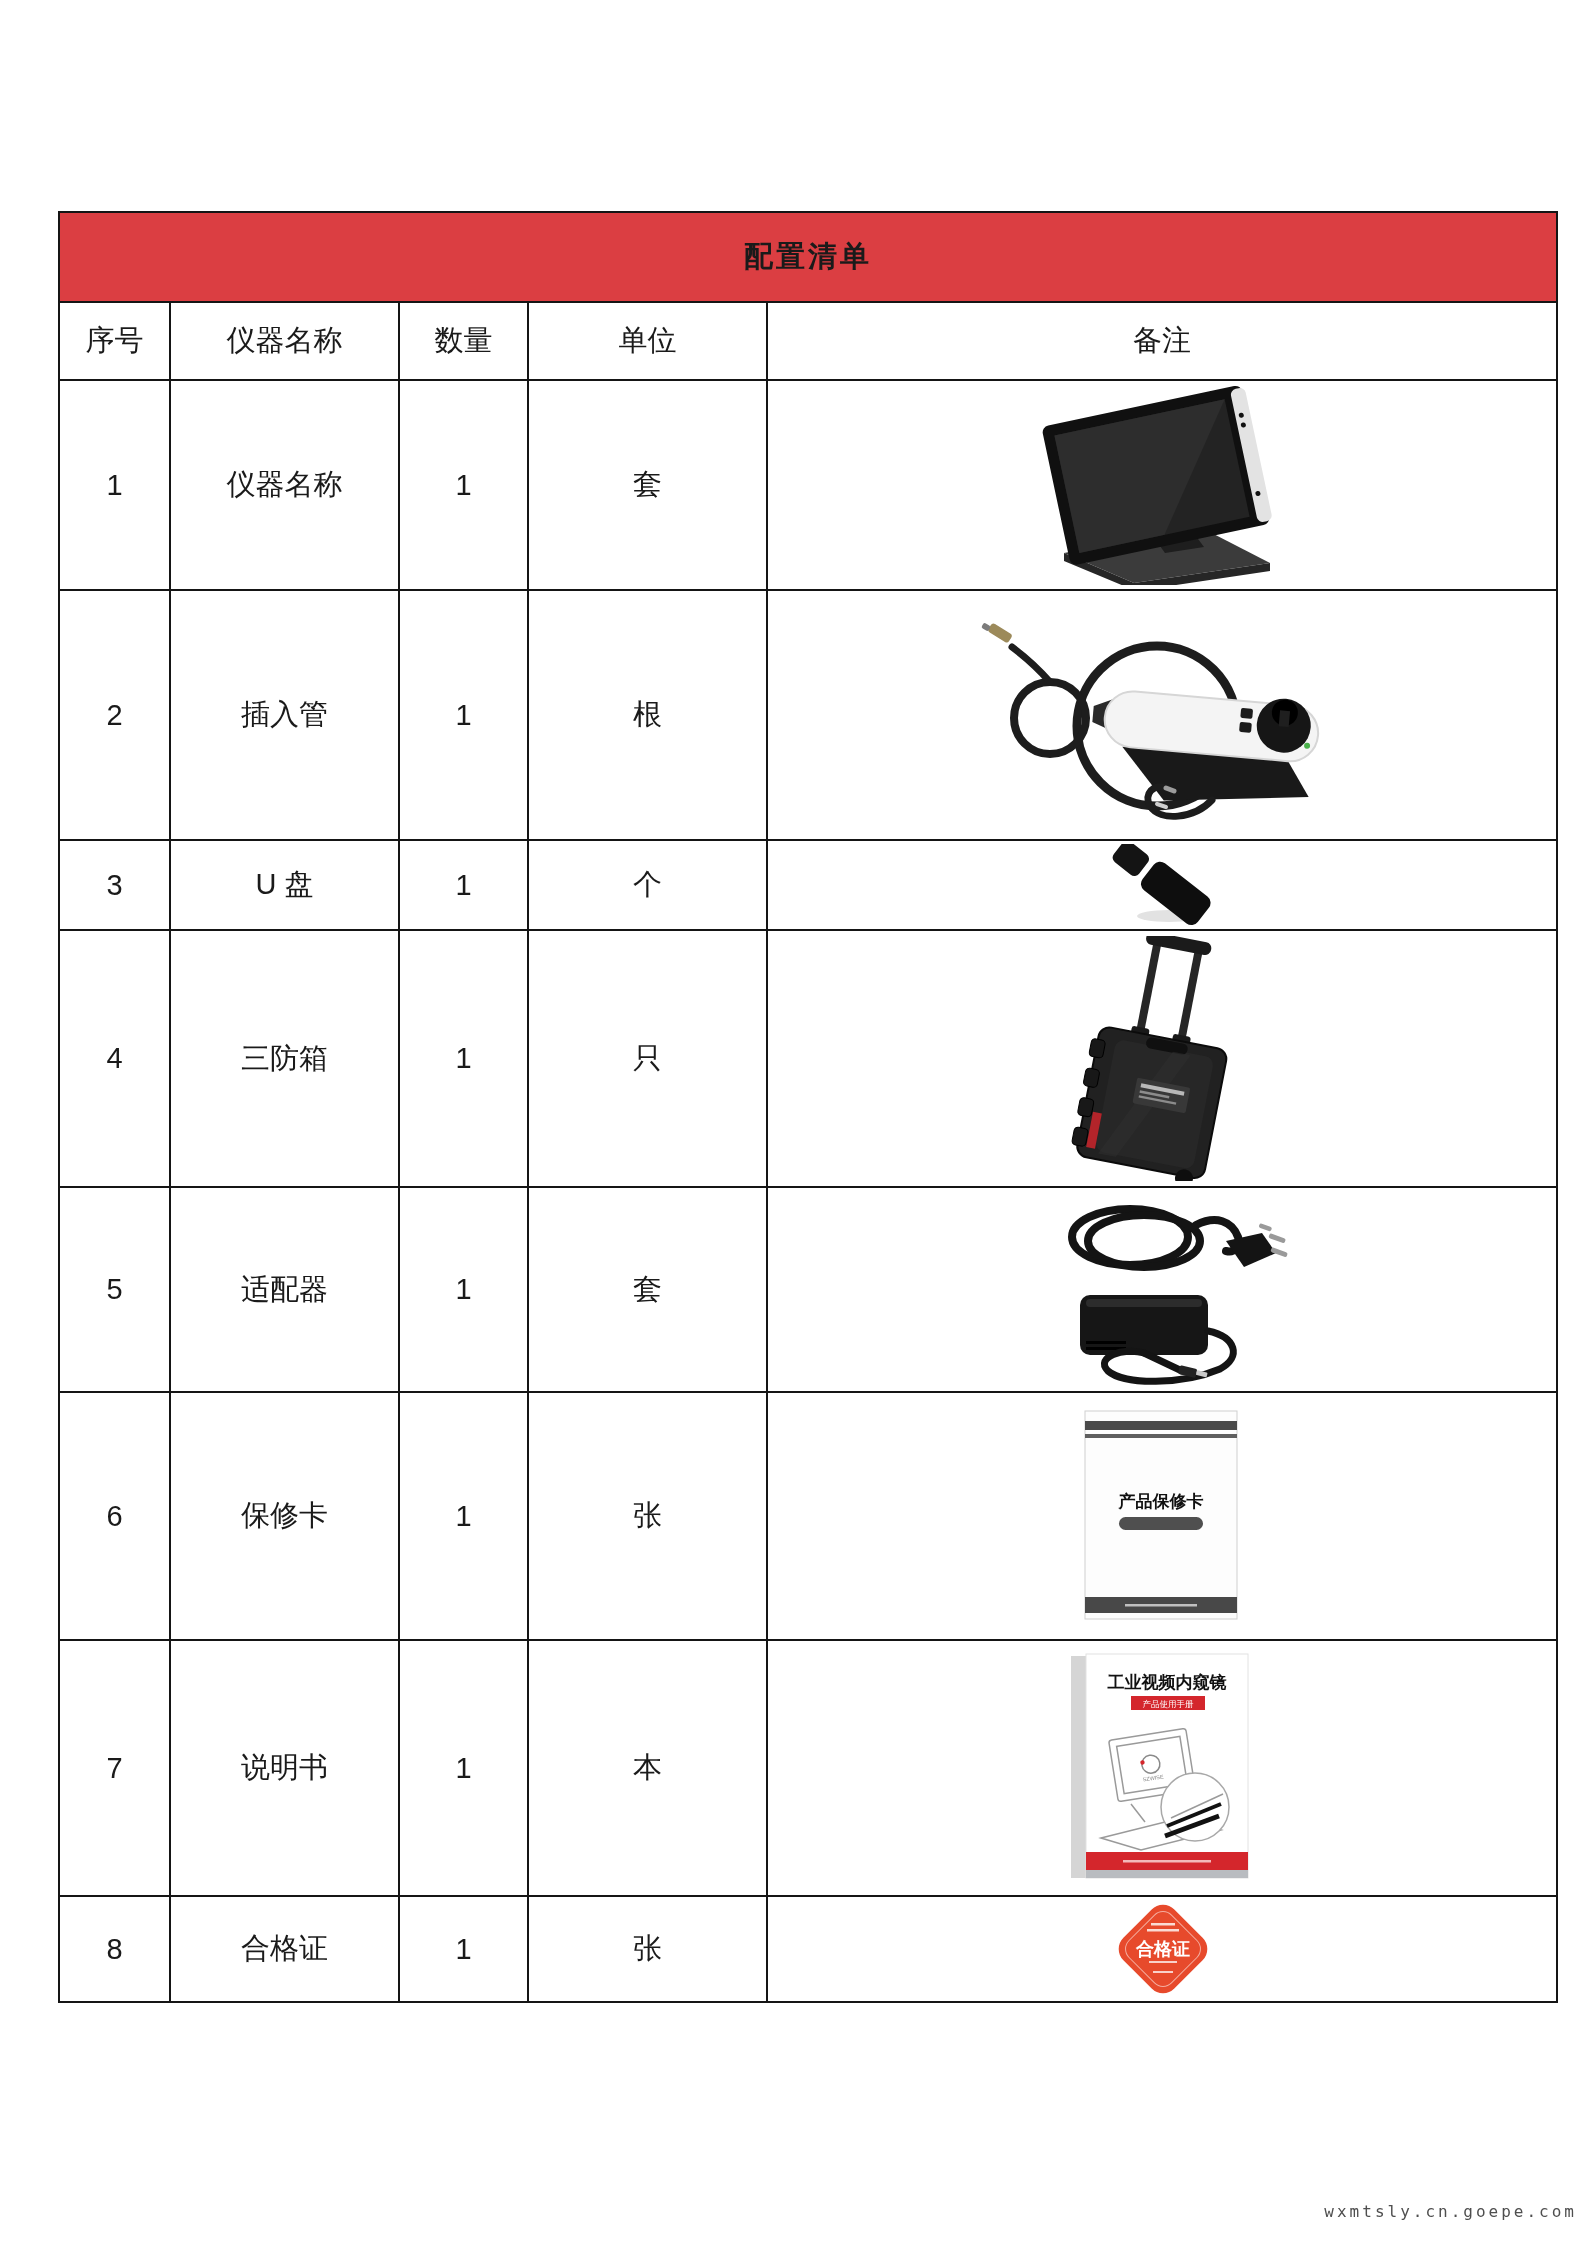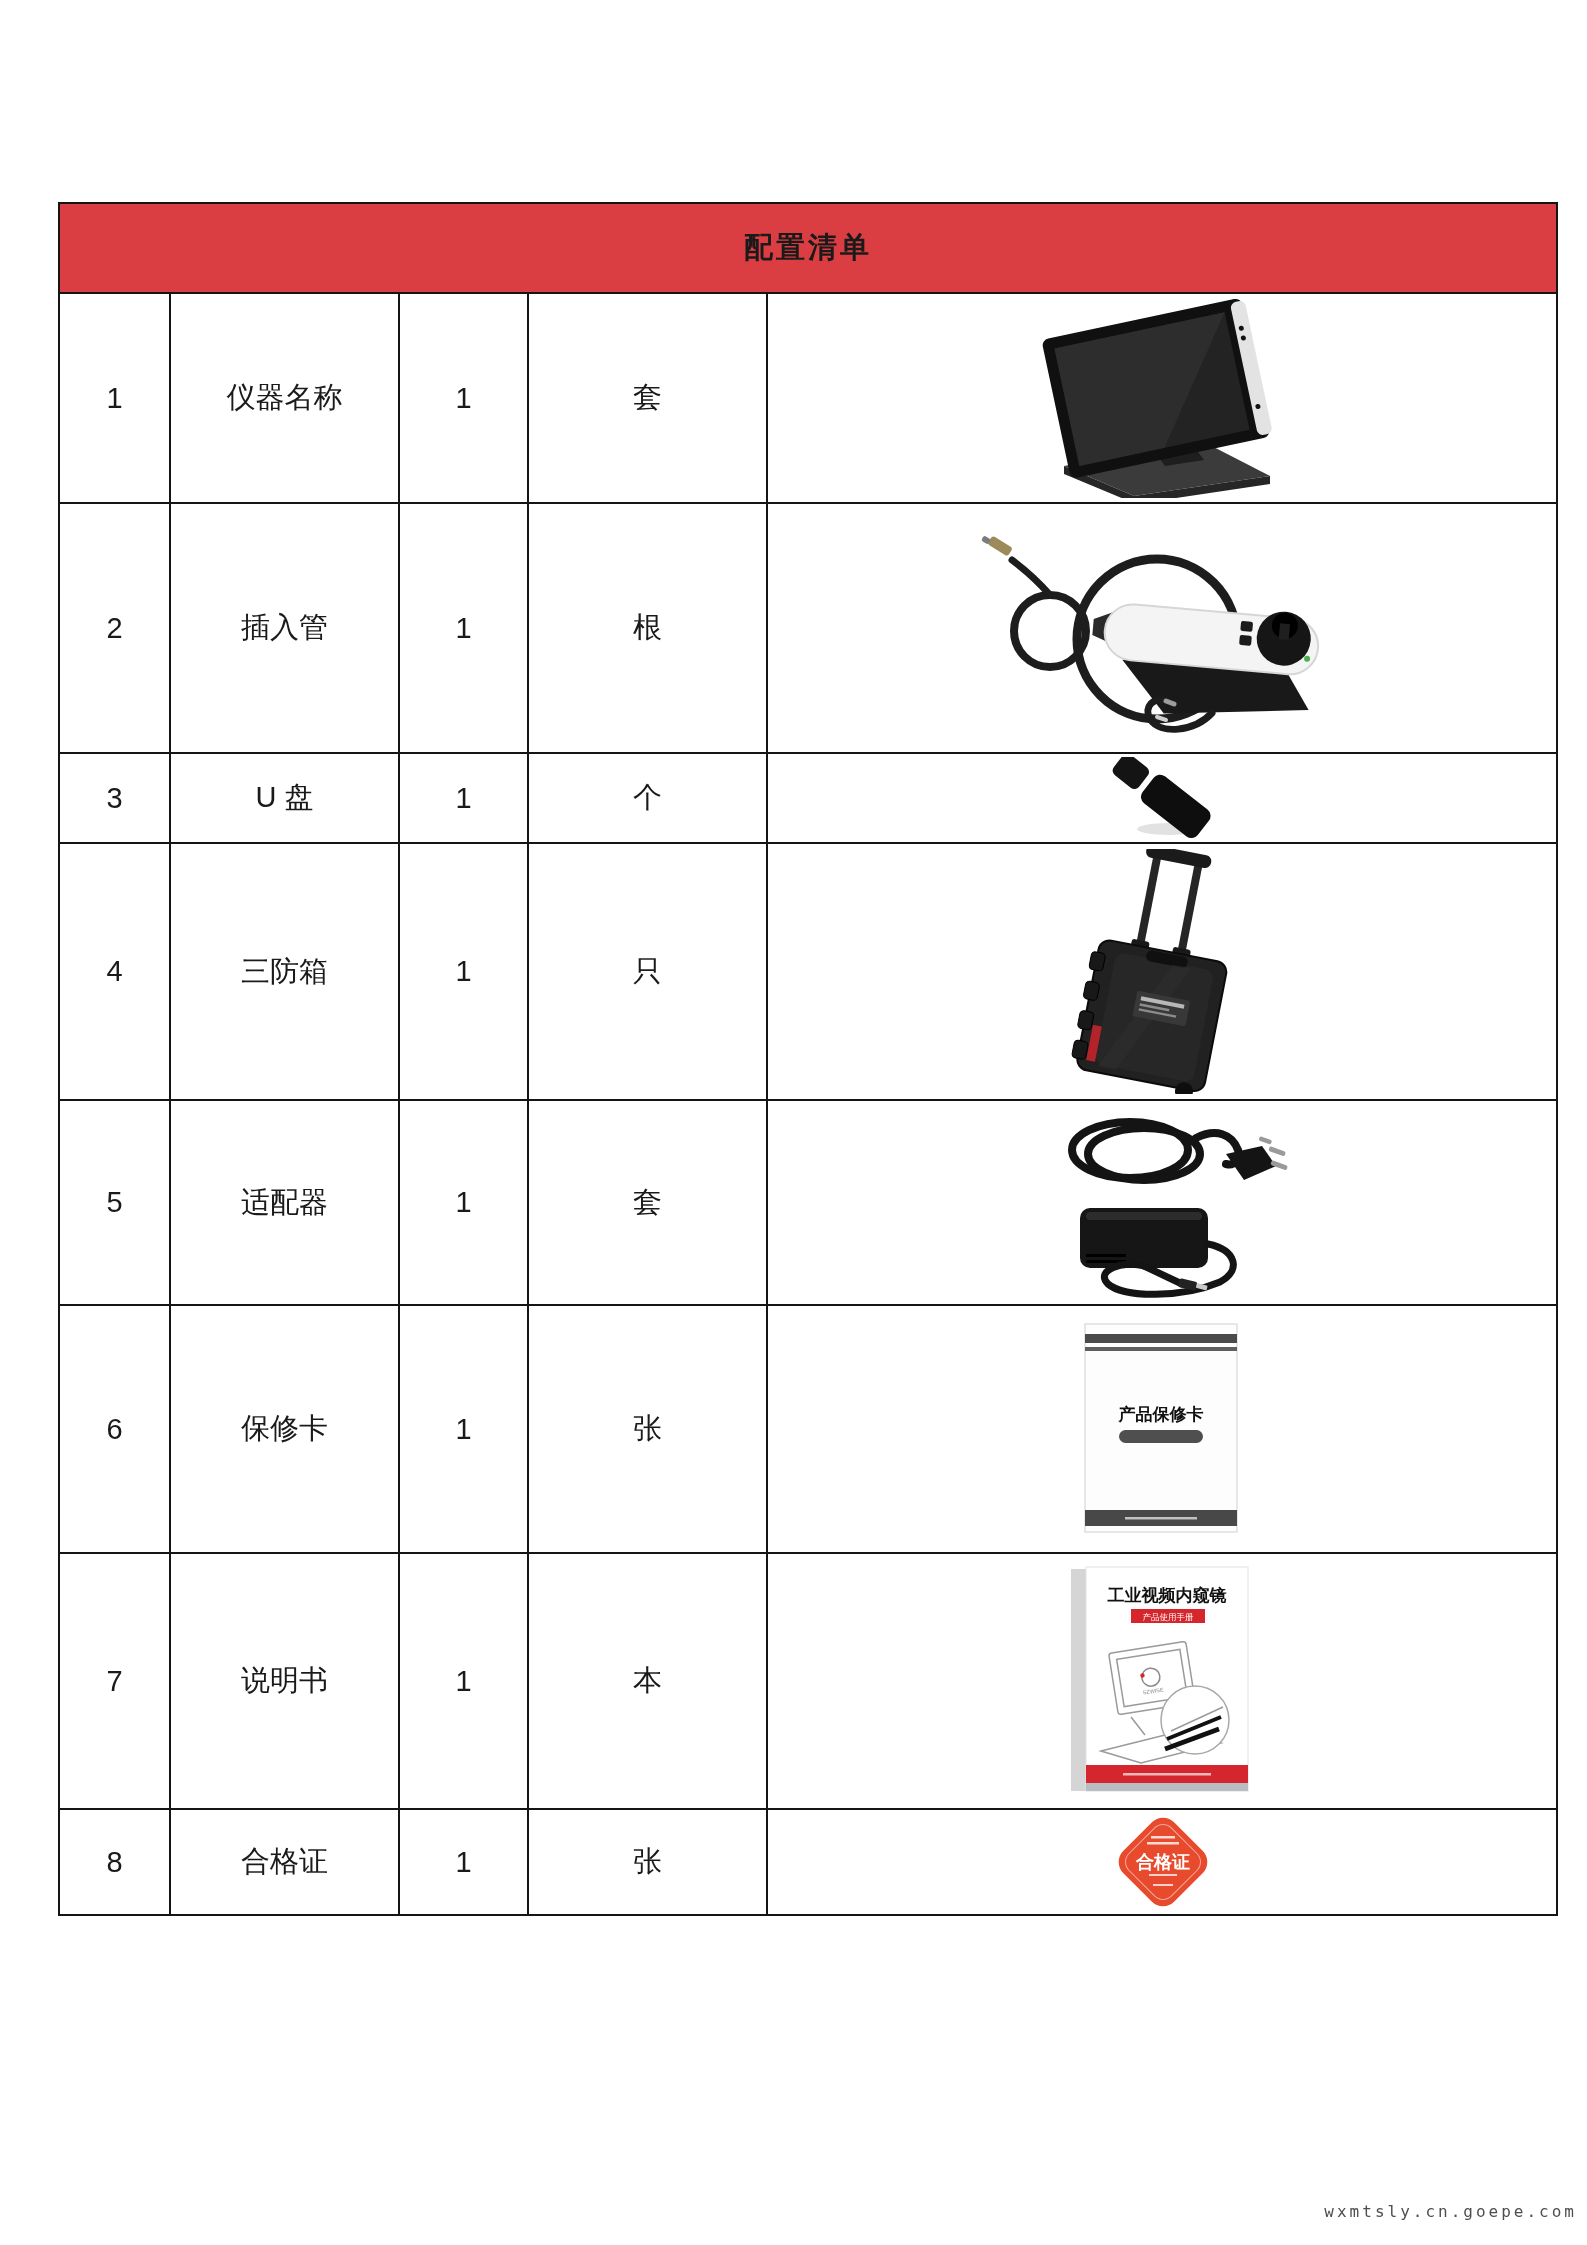--- a/index.html
+++ b/index.html
@@ -1,21 +1,21 @@
 <!DOCTYPE html>
 <html><head>
 <meta charset="utf-8">
 <style>
   html,body{margin:0;padding:0;background:#e9e9e9;}
   .page{
     position:relative;width:1587px;height:2245px;background:#ffffff;
     font-family:"Liberation Sans", sans-serif;color:#111;overflow:hidden;margin:0 auto;
   }
   table.cfg{
-    position:absolute;left:58px;top:202px;width:1498px;
+    position:absolute;left:58px;top:211px;width:1498px;
     border-collapse:collapse;table-layout:fixed;
   }
   table.cfg td{
     border:2px solid #151515;text-align:center;vertical-align:middle;
     font-size:29px;color:#1a1a1a;padding:0;
   }
   td.title-cell{
     background:#DB3E42;color:#ffffff;font-size:35px;font-weight:bold;letter-spacing:3px;
   }
   tr.h-title{height:90px;}
@@ -46,20 +46,27 @@
         <col style="width:129px">
         <col style="width:239px">
         <col style="width:790px">
     </colgroup>
 
     <tbody>
         <tr class="h-title">
       <td colspan="5" class="title-cell">配置清单</td>
     </tr>
 
+    <tr class="h-head">
+      <td>序号</td>
+      <td>仪器名称</td>
+      <td>数量</td>
+      <td>单位</td>
+      <td>备注</td>
+    </tr>
 
     <tr class="h-r1">
       <td>1</td>
       <td>仪器名称</td>
       <td>1</td>
       <td>套</td>
       <td class="img-cell">
         <svg width="320" height="200" viewBox="0 0 320 200">
           <path d="M62 168 L198 142 L268 178 L132 198 Z" fill="#3b3b3b"></path>
           <path d="M62 168 L62 176 L134 206 L268 186 L268 178 L132 198 Z" fill="#262626"></path>

